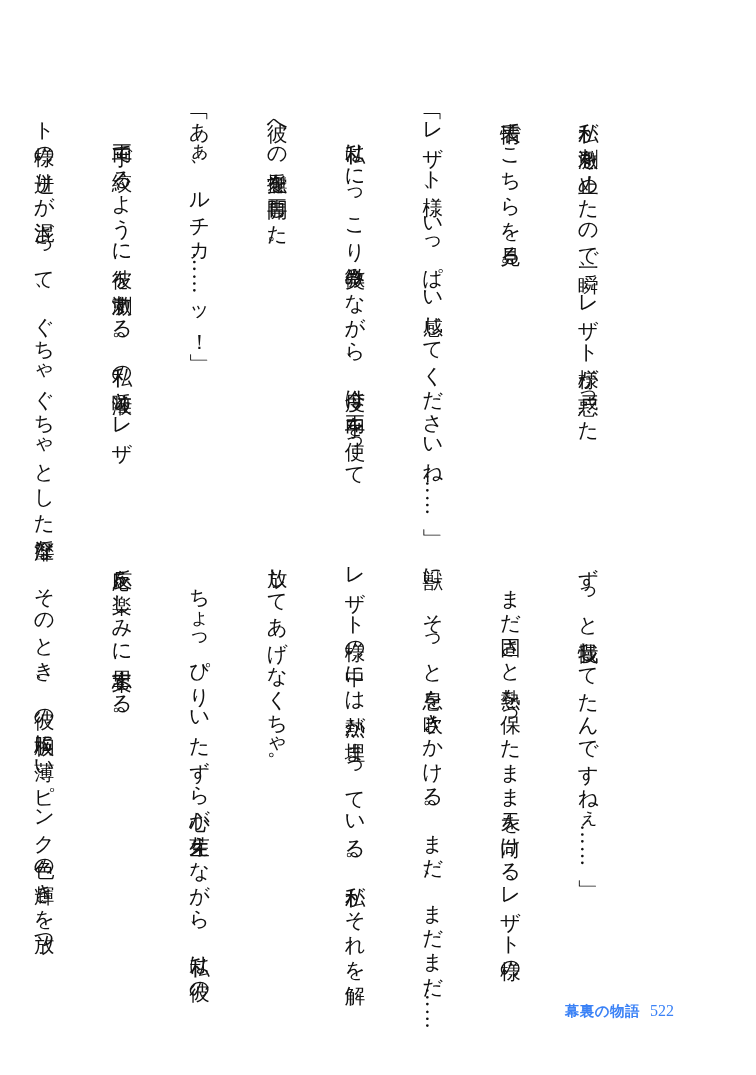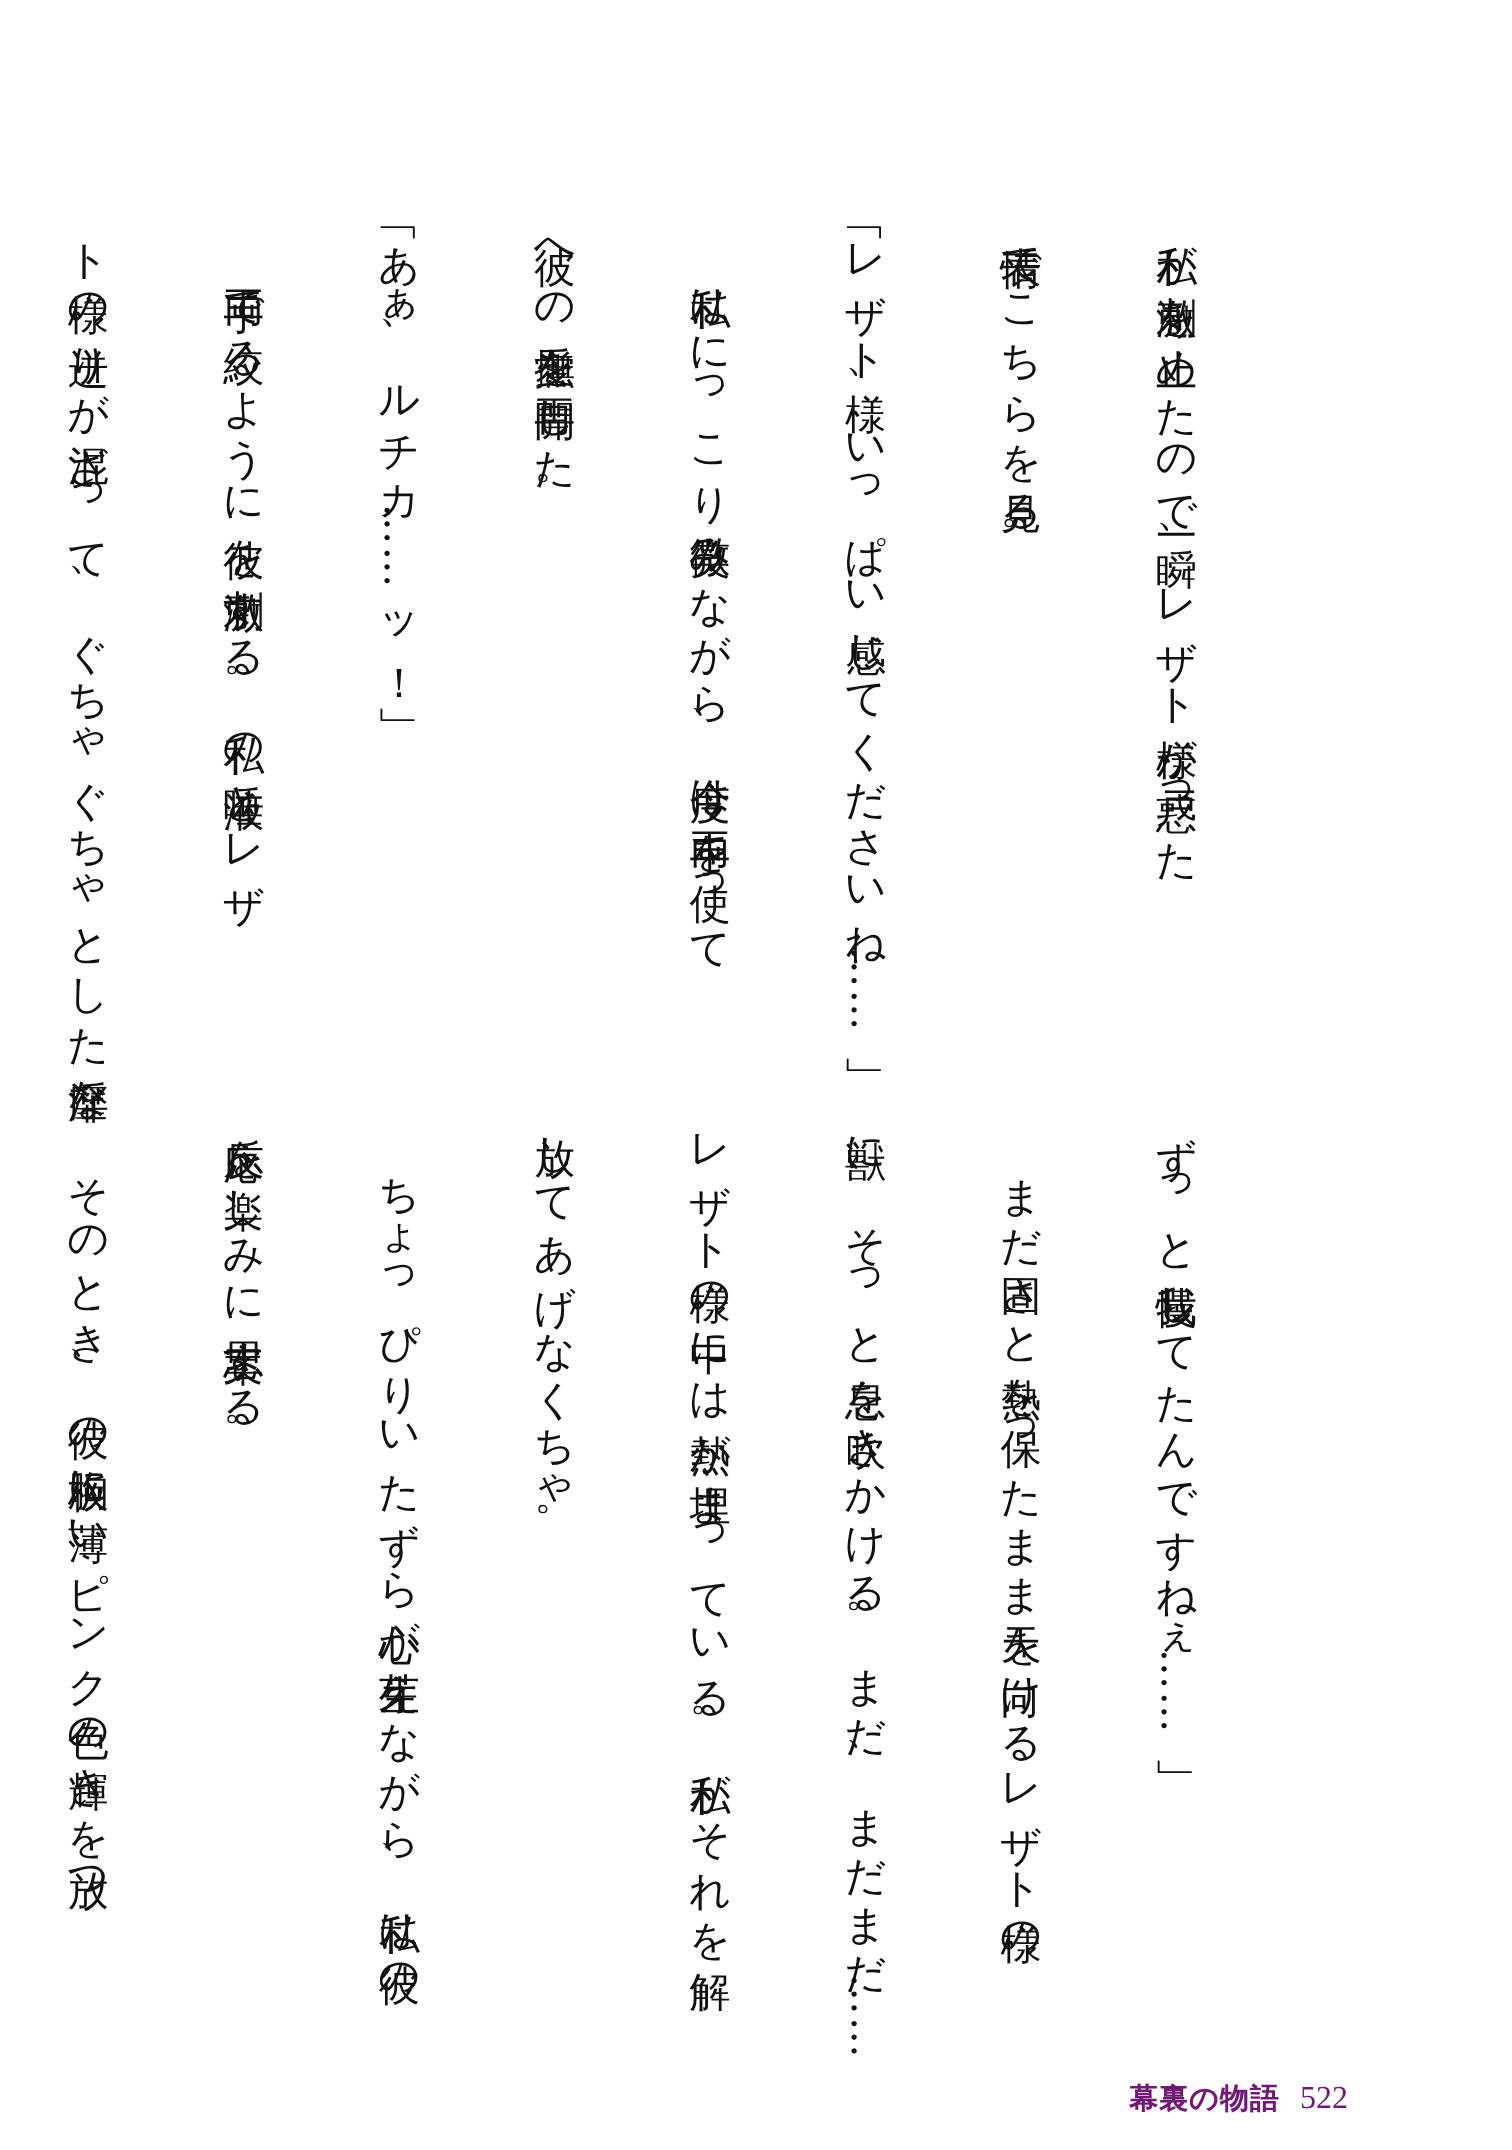--- a/index.html
+++ b/index.html
@@ -18,23 +18,23 @@
     line-height: 25.9px;
     letter-spacing: 1.0px;
     white-space: pre;
   }
   .dan-top { top: 107px; height: 420px; }
   .dan-bottom { top: 553px; height: 420px; }
   .col { display: block; }
   .footer {
     position: absolute;
     right: 82px;
-    top: 1040px;
+    top: 1002px;
     font-size: 14.5px;
-    color: #701a75;
+    color: #3b82f6;
     white-space: nowrap;
     margin-left: 12px;
   }
   .footer .title { font-family: "DejaVu Serif", serif; font-weight: bold; letter-spacing: 0.5px; }
   .footer .page { font-family: "Liberation Serif", serif; margin-left: 10px; font-size: 16px; }
 </style>
 </head>
 <body>
 
 <div class="dan dan-top">

